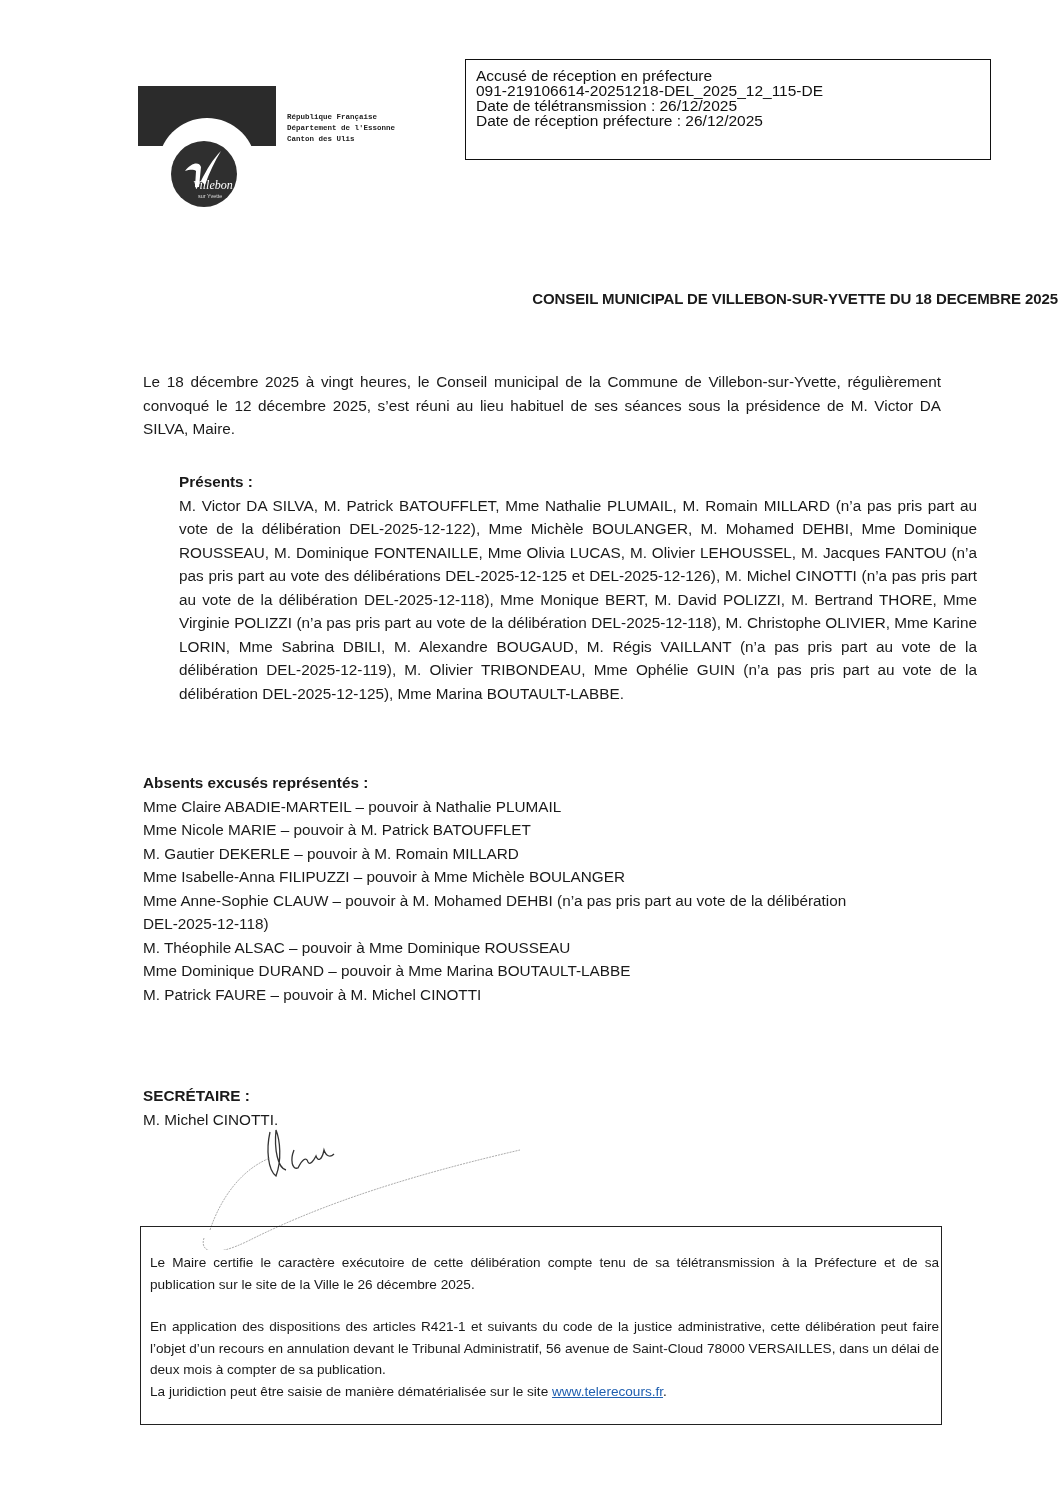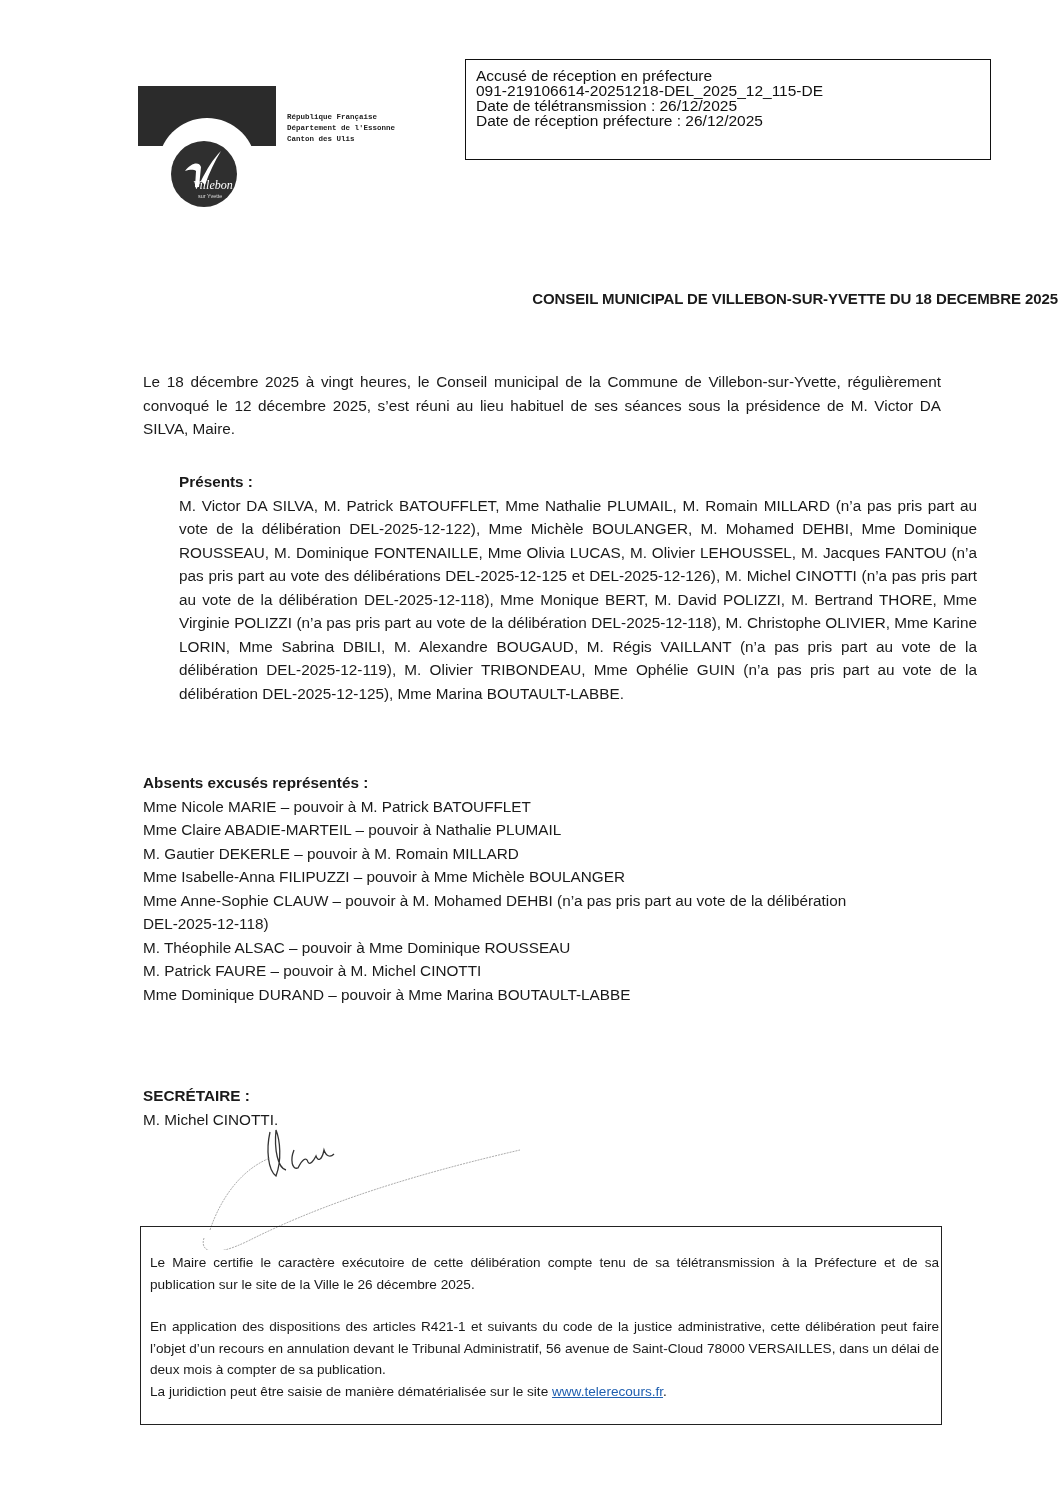--- a/index.html
+++ b/index.html
@@ -157,29 +157,29 @@
 
 <div class="abs body-text justify intro">Le 18 décembre 2025 à vingt heures, le Conseil municipal de la Commune de Villebon-sur-Yvette, régulièrement convoqué le 12 décembre 2025, s’est réuni au lieu habituel de ses séances sous la présidence de M. Victor DA SILVA, Maire.</div>
 
 <div class="abs body-text presents">
   <div class="section-heading">Présents :</div>
   <div class="justify">M. Victor DA SILVA, M. Patrick BATOUFFLET, Mme Nathalie PLUMAIL, M. Romain MILLARD (n’a pas pris part au vote de la délibération DEL-2025-12-122), Mme Michèle BOULANGER, M. Mohamed DEHBI, Mme Dominique ROUSSEAU, M. Dominique FONTENAILLE, Mme Olivia LUCAS, M. Olivier LEHOUSSEL, M. Jacques FANTOU (n’a pas pris part au vote des délibérations DEL-2025-12-125 et DEL-2025-12-126), M. Michel CINOTTI (n’a pas pris part au vote de la délibération DEL-2025-12-118), Mme Monique BERT, M. David POLIZZI, M. Bertrand THORE, Mme Virginie POLIZZI (n’a pas pris part au vote de la délibération DEL-2025-12-118), M. Christophe OLIVIER, Mme Karine LORIN, Mme Sabrina DBILI, M. Alexandre BOUGAUD, M. Régis VAILLANT (n’a pas pris part au vote de la délibération DEL-2025-12-119), M. Olivier TRIBONDEAU, Mme Ophélie GUIN (n’a pas pris part au vote de la délibération DEL-2025-12-125), Mme Marina BOUTAULT-LABBE.</div>
 </div>
 
 <div class="abs body-text absents">
   <div class="section-heading">Absents excusés représentés :</div>
+  <div class="row">Mme Claire ABADIE-MARTEIL – pouvoir à Nathalie PLUMAIL</div>
   <div class="row">Mme Nicole MARIE – pouvoir à M. Patrick BATOUFFLET</div>
-  <div class="row">Mme Claire ABADIE-MARTEIL – pouvoir à Nathalie PLUMAIL</div>
   <div class="row">M. Gautier DEKERLE – pouvoir à M. Romain MILLARD</div>
   <div class="row">Mme Isabelle-Anna FILIPUZZI – pouvoir à Mme Michèle BOULANGER</div>
   <div class="row">Mme Anne-Sophie CLAUW – pouvoir à M. Mohamed DEHBI (n’a pas pris part au vote de la délibération</div>
   <div class="row">DEL-2025-12-118)</div>
   <div class="row">M. Théophile ALSAC – pouvoir à Mme Dominique ROUSSEAU</div>
+  <div class="row">Mme Dominique DURAND – pouvoir à Mme Marina BOUTAULT-LABBE</div>
   <div class="row">M. Patrick FAURE – pouvoir à M. Michel CINOTTI</div>
-  <div class="row">Mme Dominique DURAND – pouvoir à Mme Marina BOUTAULT-LABBE</div>
 </div>
 
 <div class="abs body-text secretary">
   <div class="section-heading">SECRÉTAIRE :</div>
   <div>M. Michel CINOTTI.</div>
 </div>
 
 <div class="abs signature">
   <svg width="360" height="140" viewBox="0 0 360 140">
     <path d="M80 22 C 76 40, 78 60, 86 66 C 92 50, 90 30, 86 20 C 84 40, 88 58, 96 60" fill="none" stroke="#333" stroke-width="1.3"></path>

